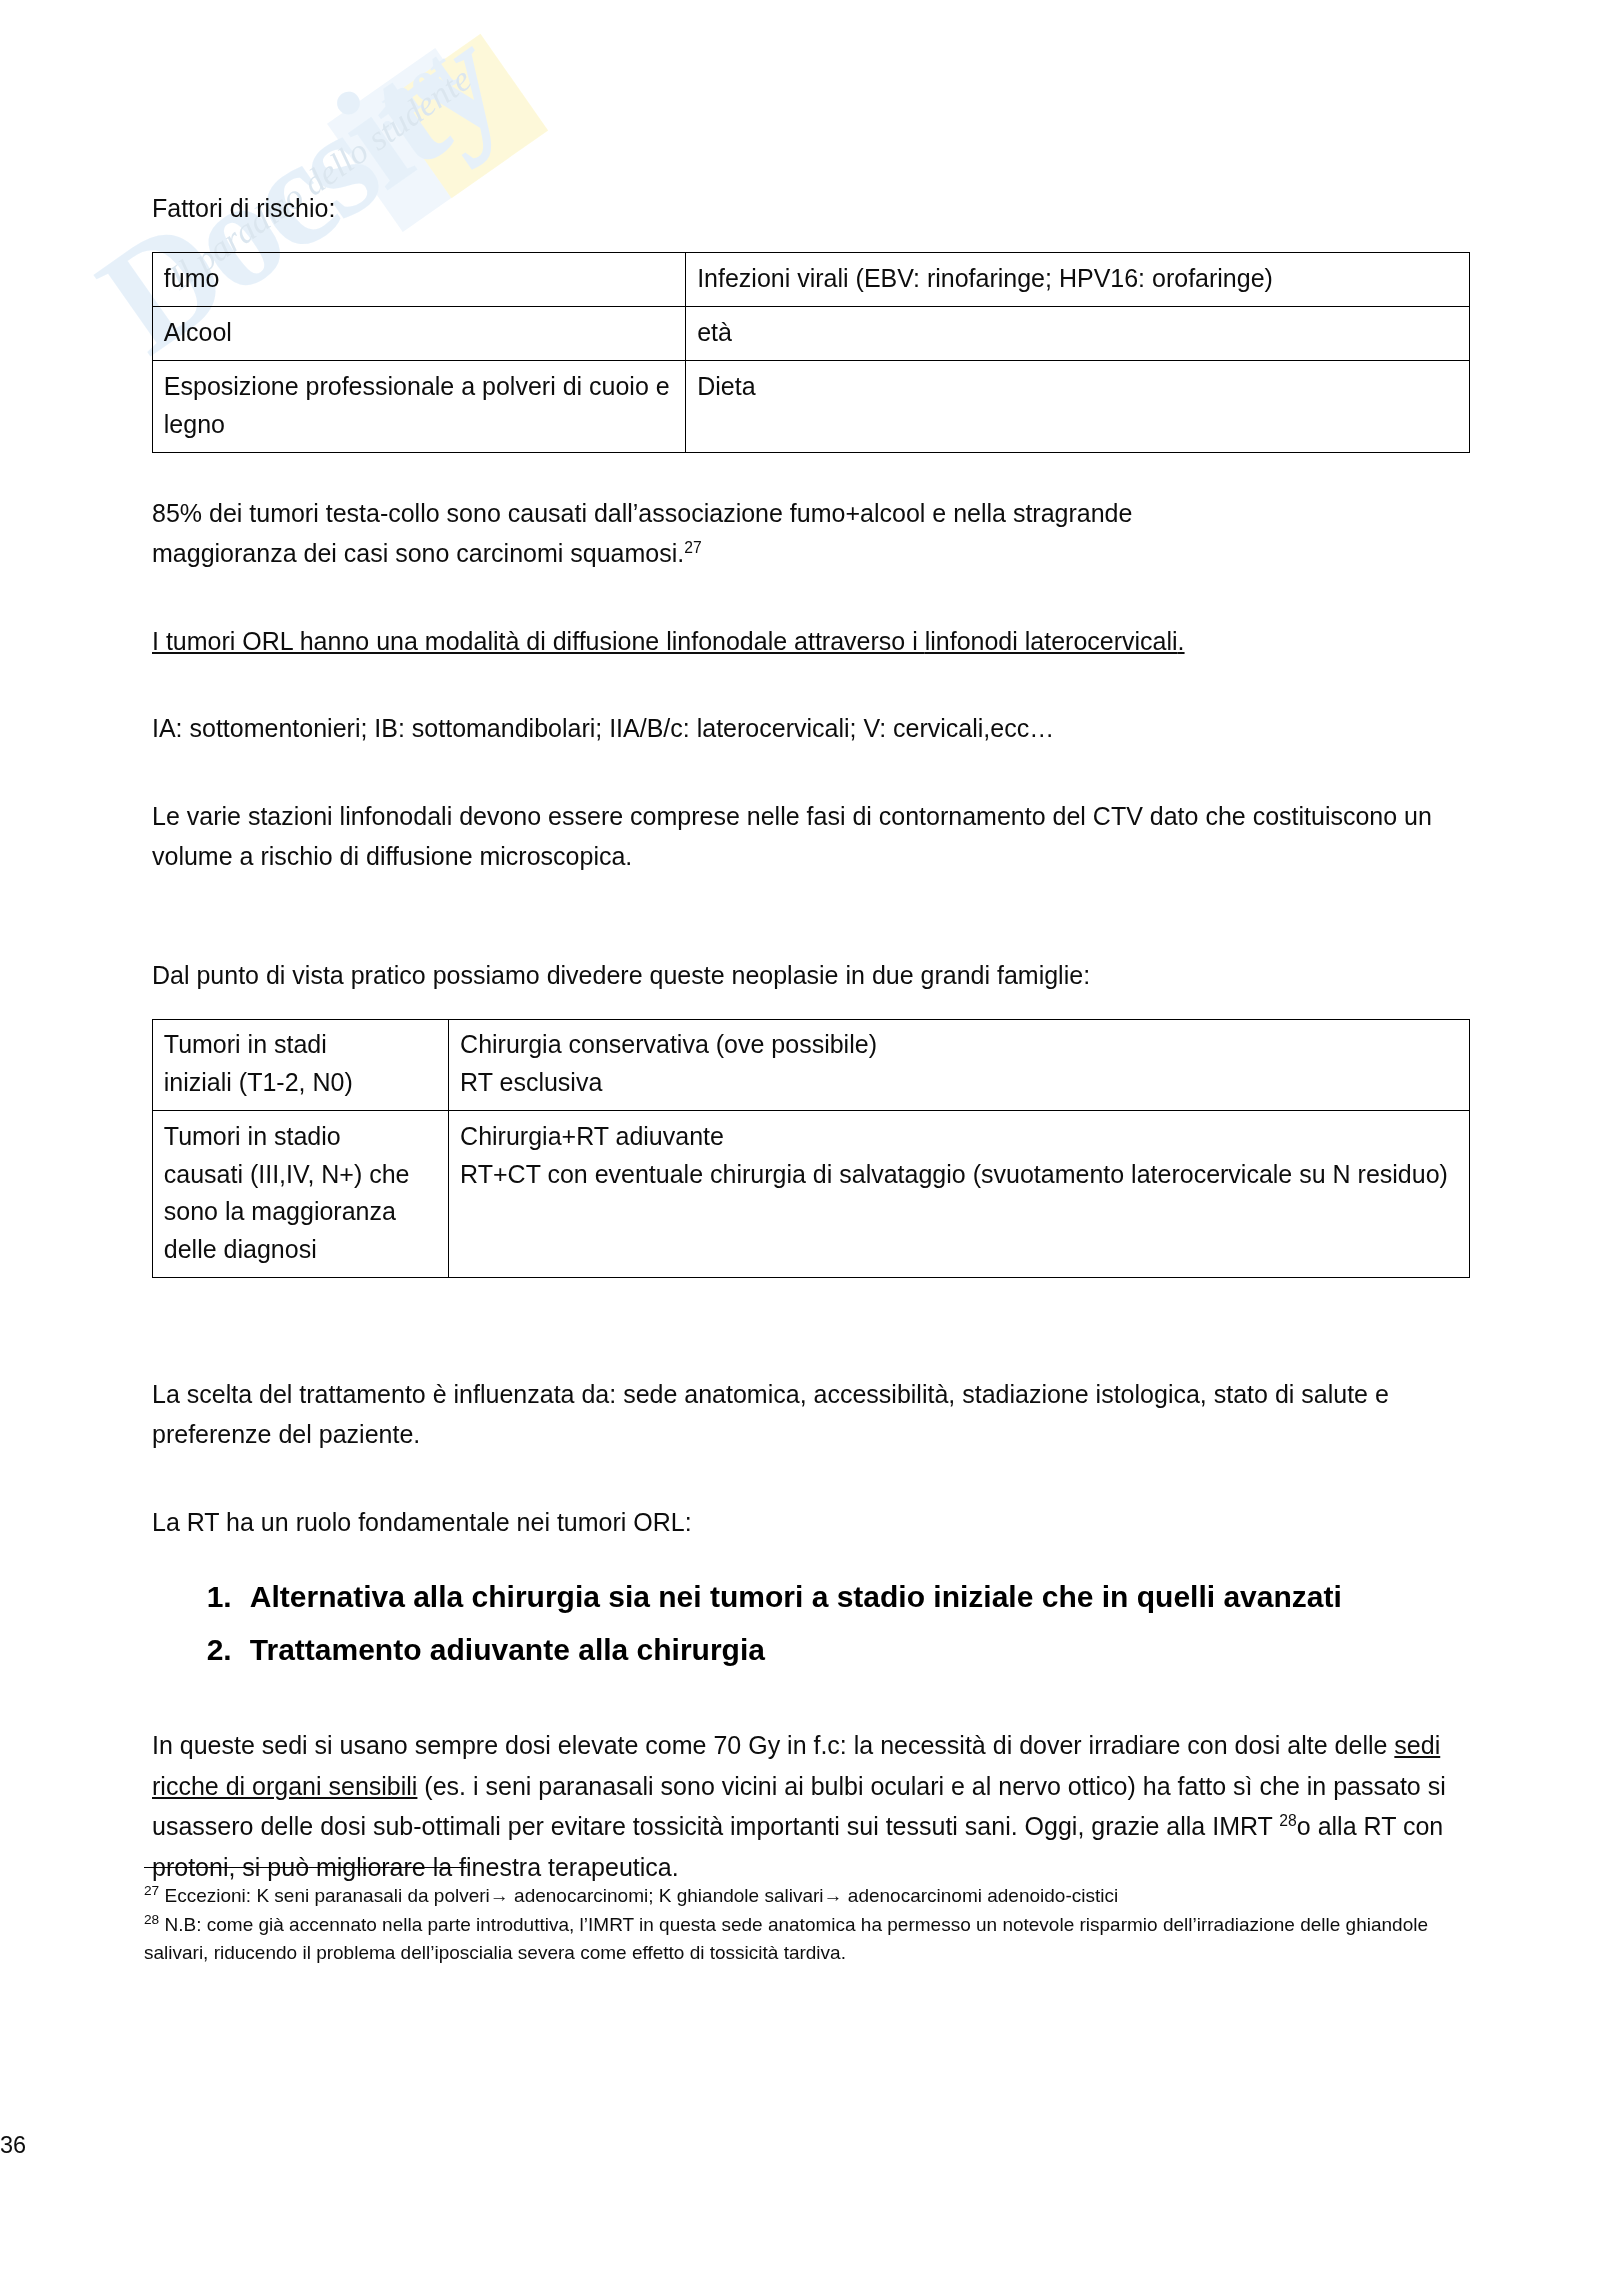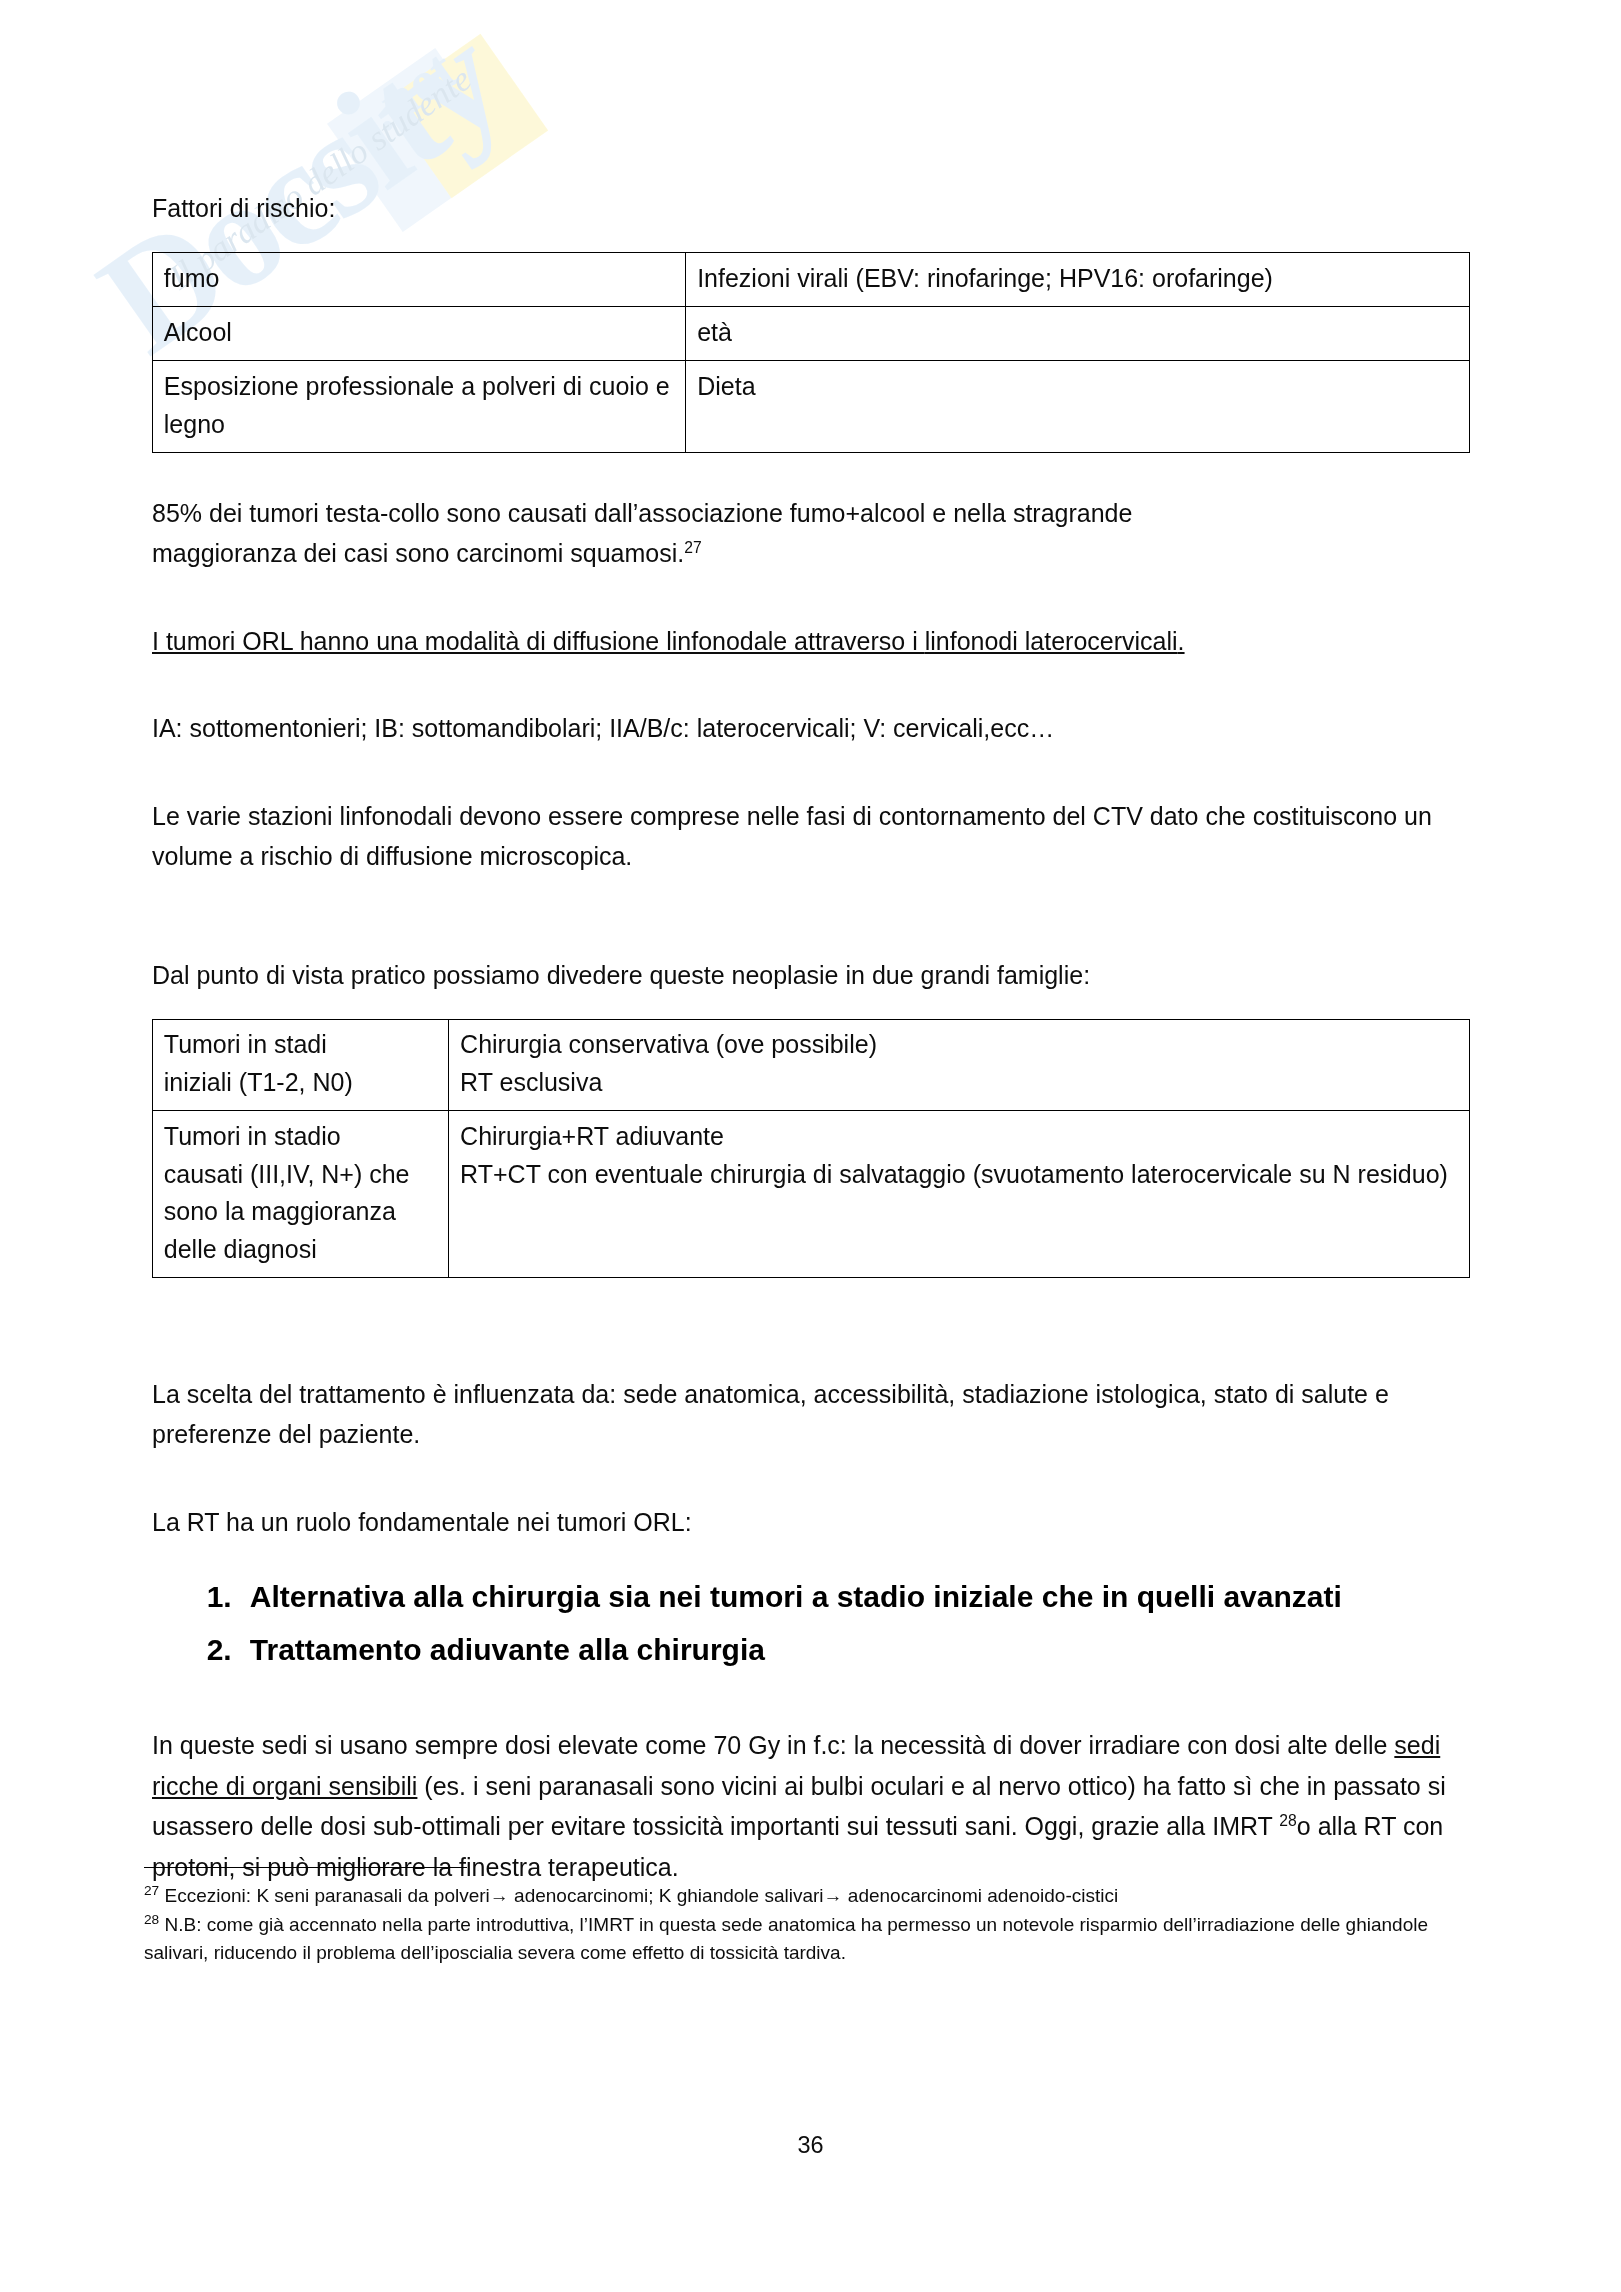--- a/index.html
+++ b/index.html
@@ -85,21 +85,21 @@
     left: 144px;
     top: 1867px;
     width: 1318px;
   }
 
   .page-number {
     position: absolute;
     left: 0;
     top: 2132px;
     width: 100%;
-    text-align: center;
+    text-align: left;
     font-size: 23.5px;
     color: #0d0d0d;
   }
 
   
   .watermark {
     position: absolute;
     left: 59px;
     top: 19.6px;
     width: 608px;

